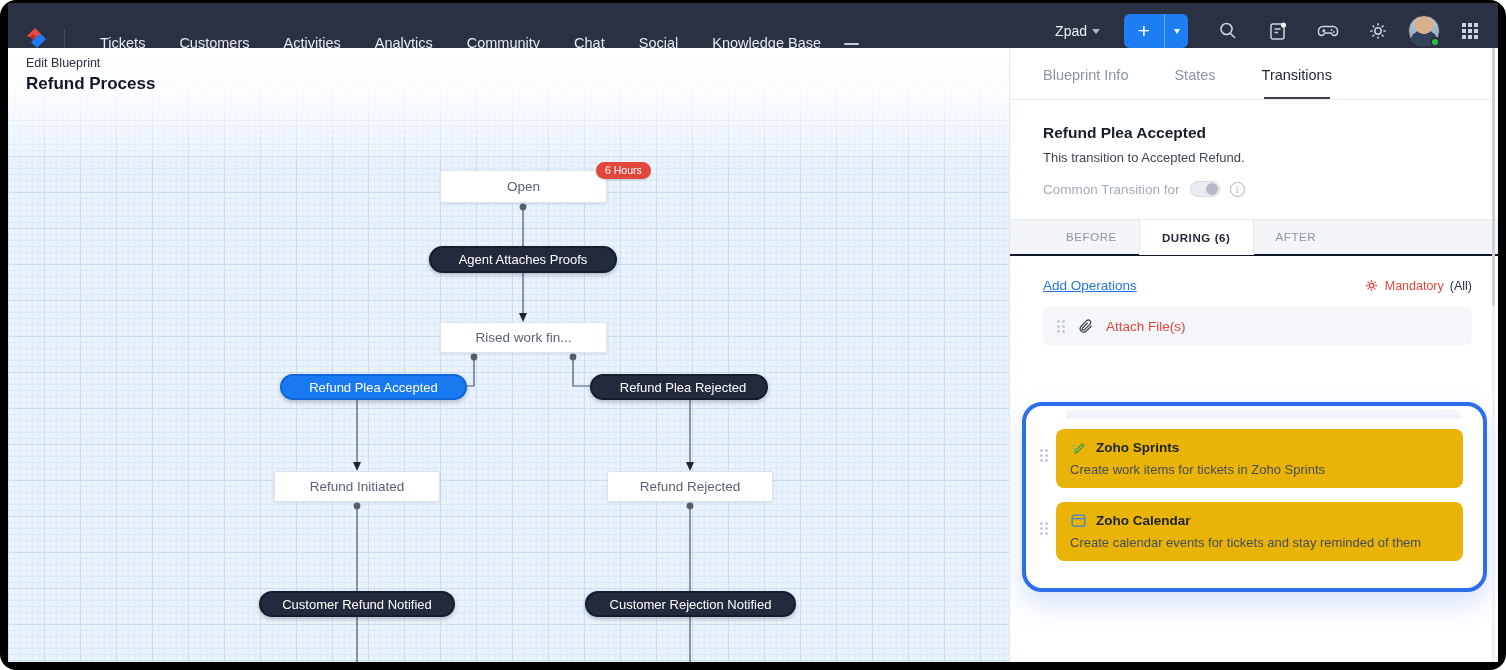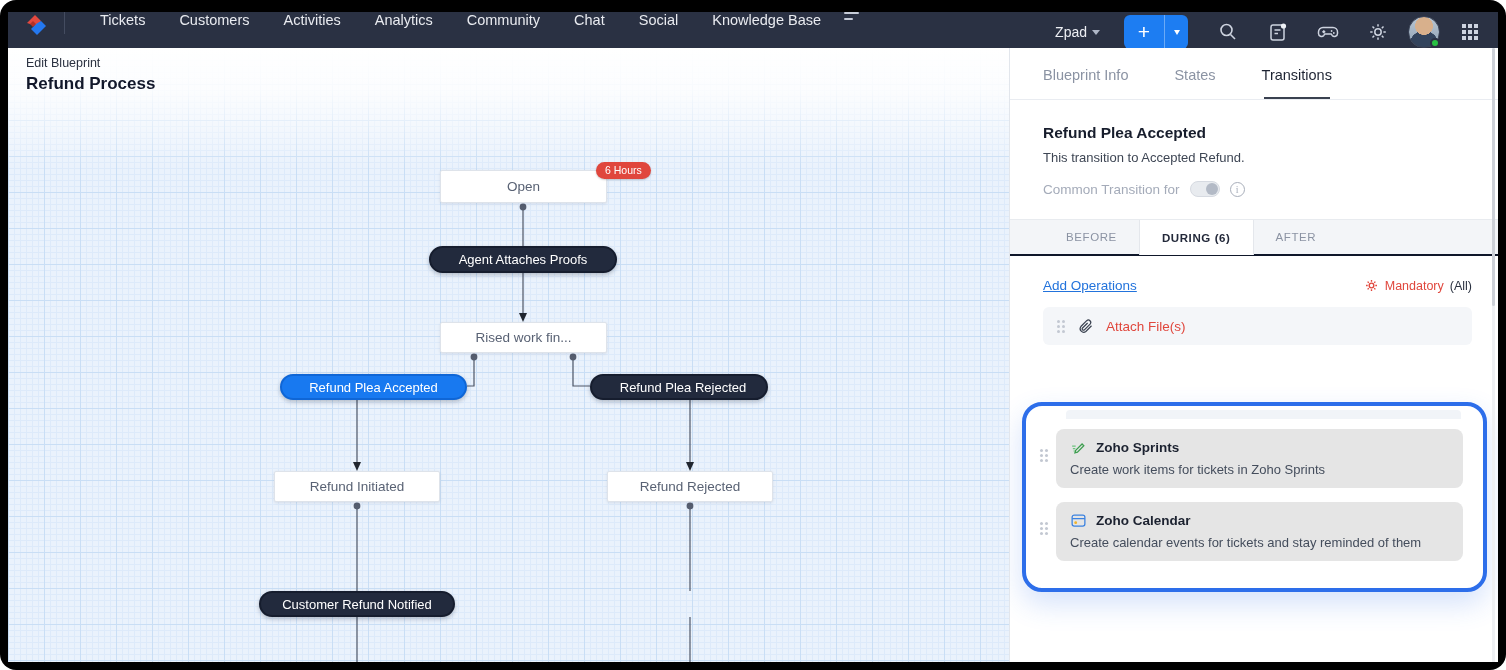--- a/index.html
+++ b/index.html
@@ -1,21 +1,21 @@
 <!DOCTYPE html>
 <html><head>
 <meta charset="utf-8">
 <style>
   * { margin:0; padding:0; box-sizing:border-box; }
   html,body { width:1506px; height:670px; font-family:"Liberation Sans", sans-serif; background:#fff; }
   .frame { position:relative; width:1506px; height:670px; background:#000; border-radius:16px; overflow:hidden; }
 
   
-  .topnav { position:absolute; left:8px; top:12px; right:8px; height:48px; background:#2a3143;
-            display:flex; align-items:flex-start; color:#e9ebf0; }
+  .topnav { position:absolute; left:8px; top:3px; right:8px; height:48px; background:#2a3143;
+            display:flex; align-items:flex-end; color:#e9ebf0; }
   .logo-wrap { width:56px; display:flex; justify-content:center; align-items:center; }
   .nav-divider { width:1px; height:22px; background:#444c60; margin-right:18px; }
   .nav-item { font-size:14.5px; color:#e9ebf0; padding:0 17px; cursor:pointer; white-space:nowrap; }
   .sort-icon { margin-left:6px; width:20px; display:flex; flex-direction:column; gap:4px; cursor:pointer; }
   .sort-icon span { display:block; height:2px; background:#c7cdd9; border-radius:1px; }
   .sort-icon .l1 { width:15px; } .sort-icon .l2 { width:9px; }
   .nav-right { margin-left:auto; display:flex; align-items:center; gap:10px; padding-right:8px; }
   .workspace { font-size:14px; color:#eceef3; display:flex; align-items:center; gap:5px; cursor:pointer; margin-right:14px; }
   .caret-down { width:0; height:0; border-left:4px solid transparent; border-right:4px solid transparent; border-top:5px solid #aeb6c6; }
   .add-split { display:flex; align-items:center; height:34px; background:#1d7df2; border-radius:6px; overflow:hidden; cursor:pointer; margin-right:10px; }
@@ -88,21 +88,21 @@
   .op-row-simple { display:flex; align-items:center; gap:12px; background:#f4f6f9; border-radius:6px;
                    margin:0 26px 0 33px; height:38px; padding:0 14px; cursor:pointer; }
   .drag-handle { display:grid; grid-template-columns:3px 3px; gap:2px; cursor:grab; }
   .drag-handle i { width:3px; height:3px; border-radius:50%; background:#c3c8d2; }
   .op-name-red { font-size:13.5px; color:#e0473d; }
   .hl-box { position:absolute; left:12px; top:354px; width:465px; height:190px; background:#fff;
             border:4px solid #2d6eea; border-radius:20px; box-shadow:0 12px 28px rgba(45,110,234,0.20); overflow:hidden; }
   .hl-sliver { height:9px; margin:4px 22px 10px 40px; background:#eef1f6; border-radius:4px 4px 0 0; opacity:0.8; }
   .op-card-row { display:flex; align-items:flex-start; margin:0 20px 14px 14px; }
   .op-card-row .drag-handle { margin:20px 8px 0 0; }
-  .op-card { flex:1; background:#e5e5e5; border-radius:8px; padding:10px 14px 11px; cursor:pointer; }
+  .op-card { flex:1; background:#eab308; border-radius:8px; padding:10px 14px 11px; cursor:pointer; }
   .op-card-title { display:flex; align-items:center; gap:9px; margin-bottom:6px; }
   .op-card-name { font-size:13.5px; font-weight:bold; color:#1c2230; }
   .op-card-desc { font-size:13px; color:#444d5c; }
   .panel-scrollbar { position:absolute; right:3px; top:0; bottom:0; width:3px; background:#eef0f3; }
   .panel-scrollbar .thumb { position:absolute; top:0; height:42%; width:3px; border-radius:2px; background:#ccd0d7; }
   svg { display:block; }
 </style>
 </head>
 <body>
 
@@ -234,20 +234,21 @@
       <div class="t-pill pill-blue" style="left:272px; top:326px; width:187px; height:26px;">Refund Plea Accepted</div>
 
       <div class="t-pill pill-dark" style="left:582px; top:326px; width:178px; height:26px;padding-left:8px;">Refund Plea Rejected</div>
 
       <div class="state-box" style="left:266px; top:423px; width:166px; height:31px;">Refund Initiated</div>
 
       <div class="state-box" style="left:599px; top:423px; width:166px; height:31px;">Refund Rejected</div>
 
       <div class="t-pill pill-dark" style="left:251px; top:543px; width:196px; height:26px;">Customer Refund Notified</div>
 
+      <div class="t-pill pill-dark" style="left:577px; top:543px; width:211px; height:26px;">Customer Rejection Notified</div>
     </div>
 
     <div class="panel">
       <div class="panel-tabs">
         <div class="panel-tab">Blueprint Info</div>
         <div class="panel-tab">States</div>
         <div class="panel-tab active">Transitions</div>
       </div>
 
       <div class="trans-head">

